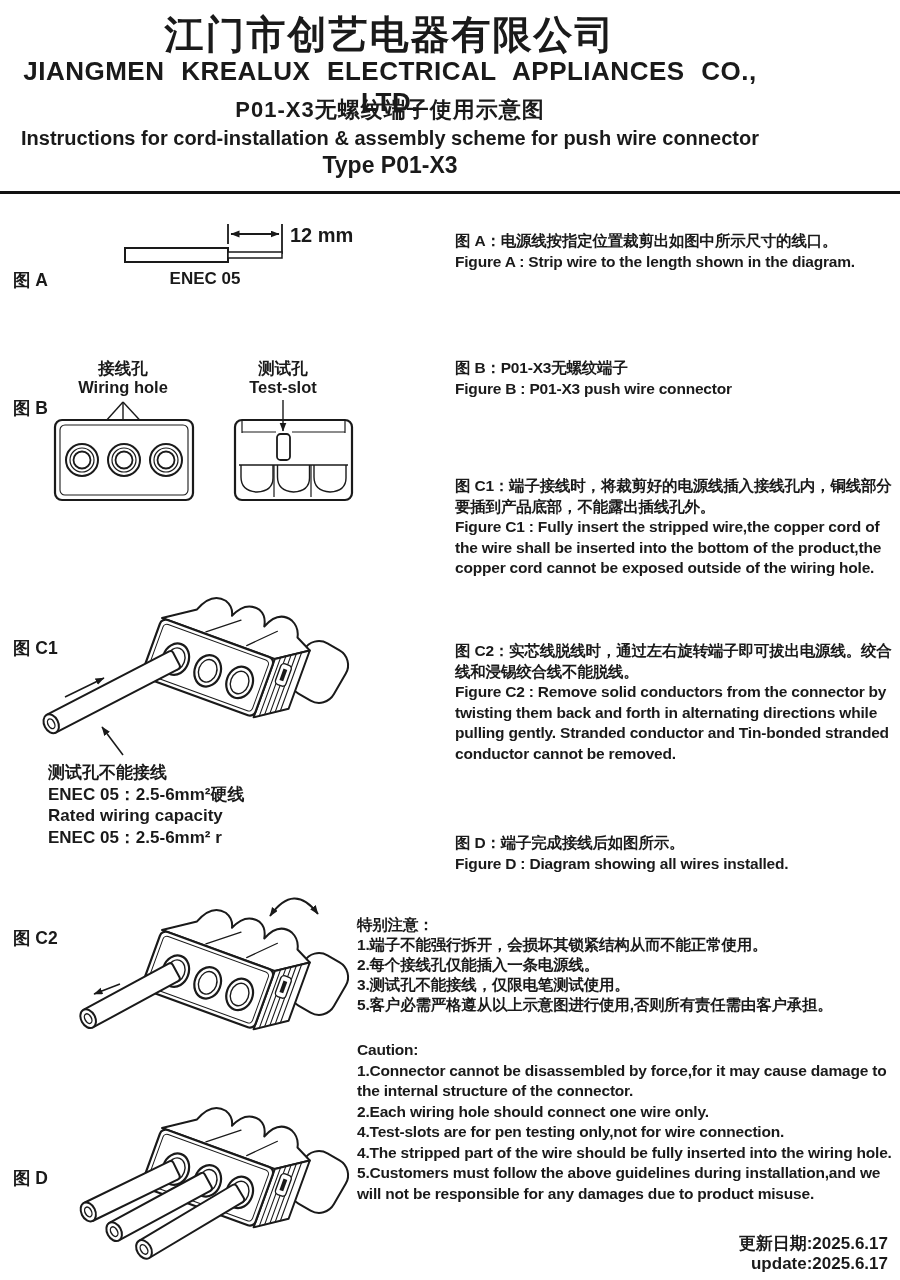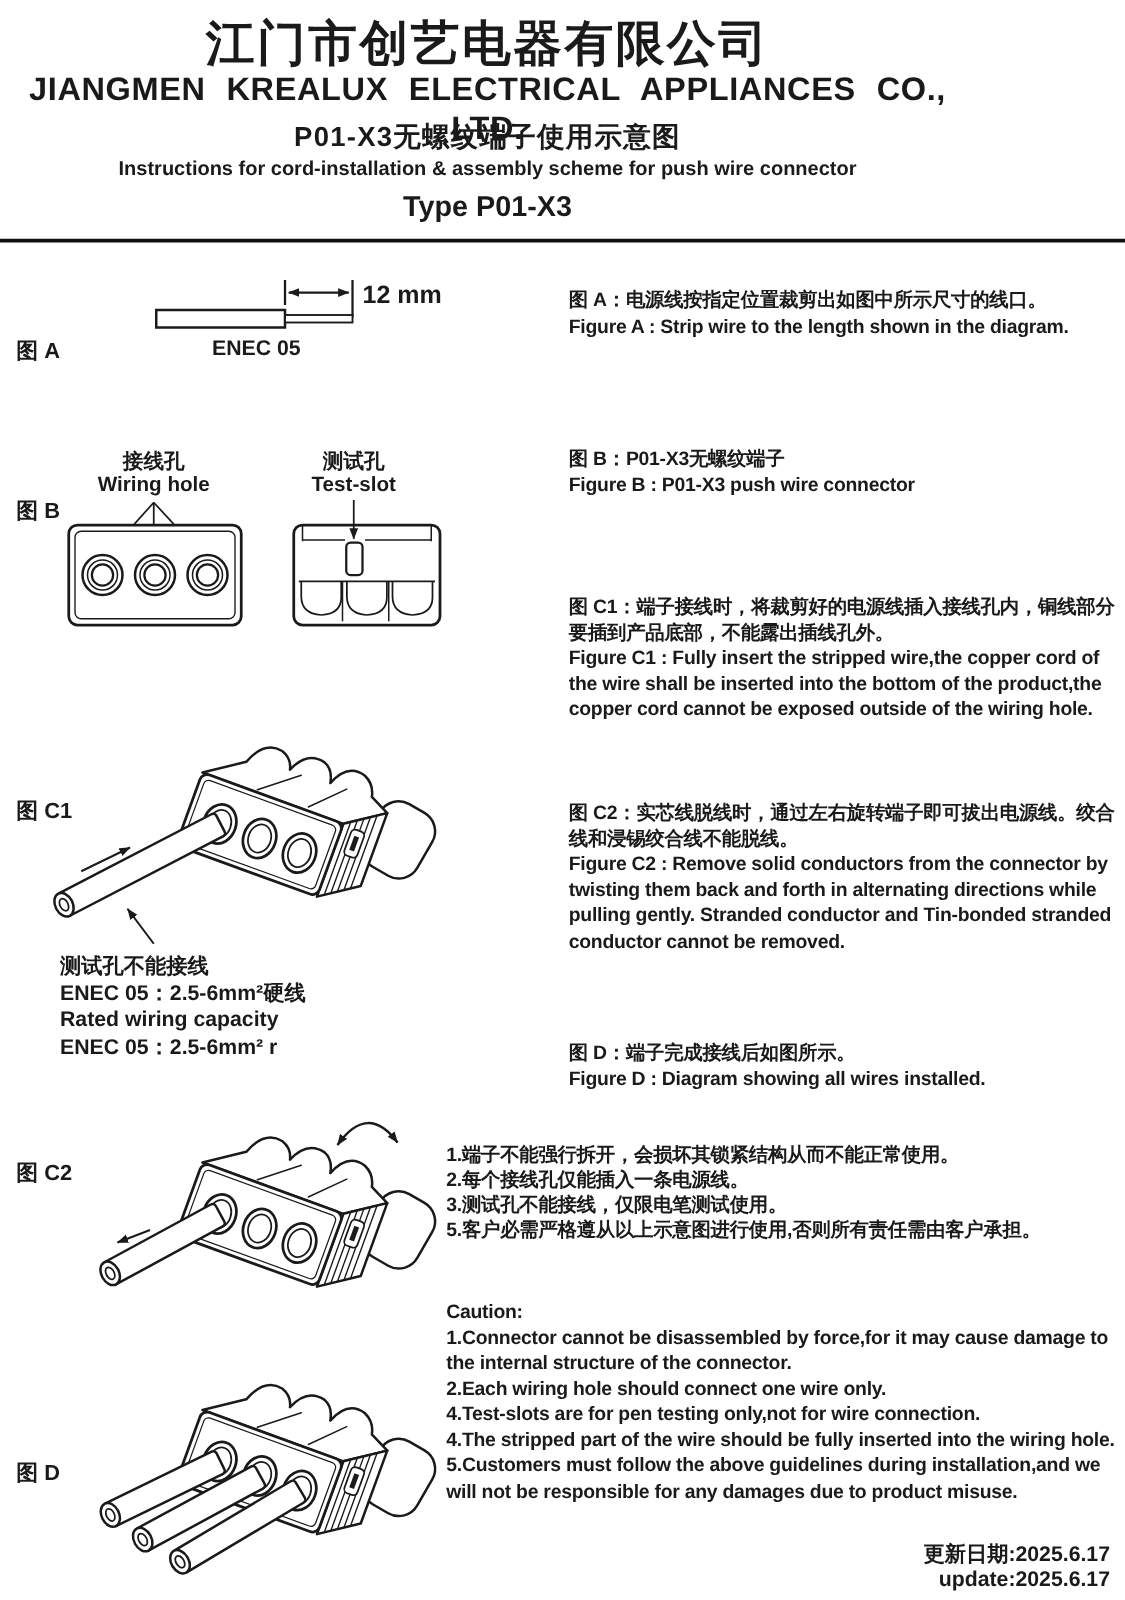--- a/index.html
+++ b/index.html
@@ -6,21 +6,21 @@
   html,body { background:#fff; }
   body {
     width:900px; height:1280px; position:relative; overflow:hidden;
     color:#1a1a1a; font-family:"Liberation Sans", sans-serif; font-weight:bold;
   }
   .abs { position:absolute; }
   .ctr { left:0; width:780px; text-align:center; }
   .t-cn { top:8px;  font-size:39px; letter-spacing:2px; }
   .t-en { top:56px; font-size:26px; letter-spacing:.5px; word-spacing:9px; }
   .s-cn { top:95px; font-size:22px; letter-spacing:1px; }
-  .s-en { top:127px; font-size:16px; }
+  .s-en { top:127px; font-size:20px; }
   .type { top:152px; font-size:23px; }
   .rule { top:191px; left:0; width:900px; height:3px; background:#111; }
   .flabel { left:13px; font-size:17.5px;margin-top:36px; }
   .cap { left:455px; width:448px; font-size:15.5px; line-height:20.5px; letter-spacing:-.2px; }
   .rated { left:48px; top:762px; font-size:17px; line-height:21.5px; }
   .notes { left:357px; width:543px; font-size:15.5px; line-height:20px; letter-spacing:-.2px; }
   .update { right:12px; top:1234px; text-align:right; font-size:17px; line-height:20px; }
   svg text { font-family:"Liberation Sans", sans-serif; font-weight:bold; fill:#1a1a1a; }
 </style>
 </head>
@@ -192,20 +192,21 @@
   <div>图 C2：实芯线脱线时，通过左右旋转端子即可拔出电源线。绞合线和浸锡绞合线不能脱线。</div>
   <div>Figure C2 : Remove solid conductors from the connector by twisting them back and forth in alternating directions while pulling gently. Stranded conductor and Tin-bonded stranded conductor cannot be removed.</div>
 </div>
 
 <div class="abs cap" style="top:833px">
   <div>图 D：端子完成接线后如图所示。</div>
   <div>Figure D : Diagram showing all wires installed.</div>
 </div>
 
 <div class="abs notes" style="top:915px">
+  <div>特别注意：</div>
   <div>1.端子不能强行拆开，会损坏其锁紧结构从而不能正常使用。</div>
   <div>2.每个接线孔仅能插入一条电源线。</div>
   <div>3.测试孔不能接线，仅限电笔测试使用。</div>
   <div>5.客户必需严格遵从以上示意图进行使用,否则所有责任需由客户承担。</div>
 </div>
 
 <div class="abs notes" style="top:1040px; line-height:20.5px">
   <div>Caution:</div>
   <div>1.Connector cannot be disassembled by force,for it may cause damage to the internal structure of the connector.</div>
   <div>2.Each wiring hole should connect one wire only.</div>

